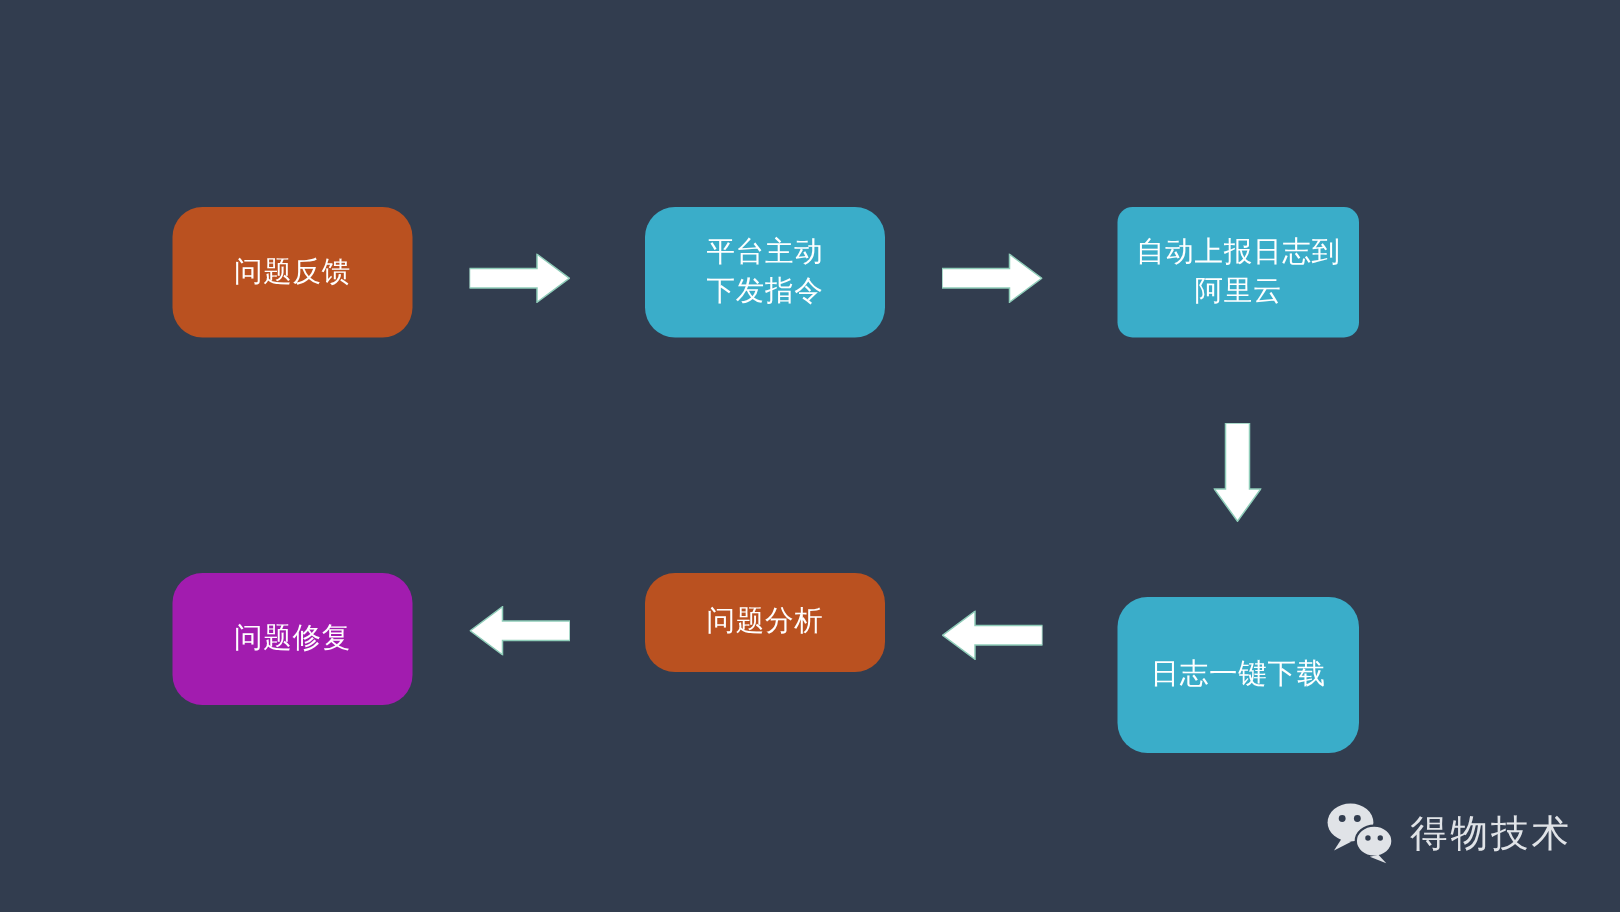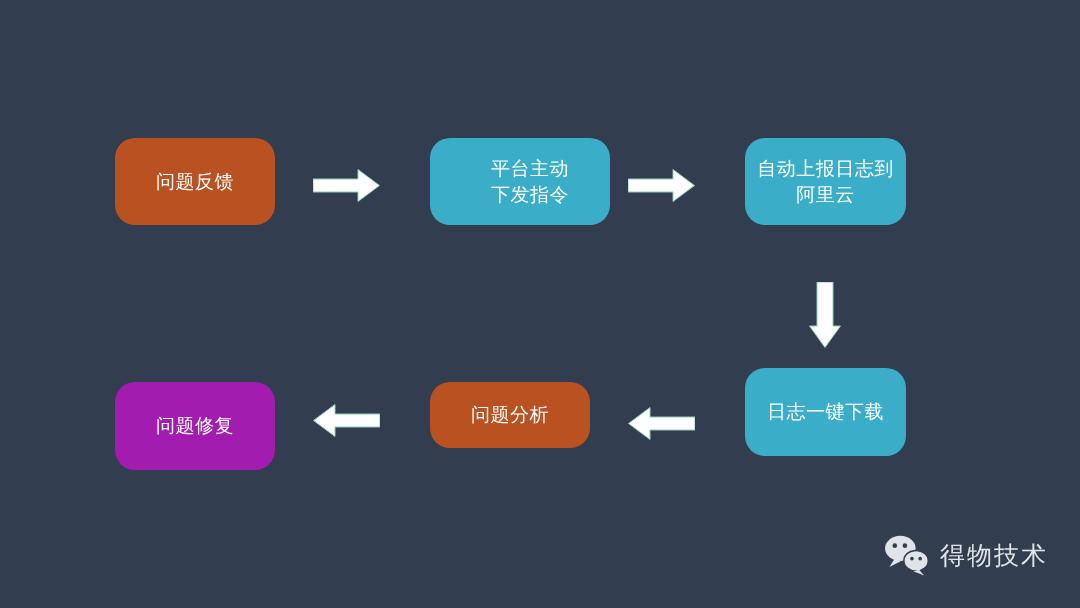--- a/index.html
+++ b/index.html
@@ -22,23 +22,23 @@
     align-items: center;
     justify-content: center;
     text-align: center;
     color: var(--node-text, #ffffff);
     font-size: 19px;
     line-height: 1.35;
     white-space: pre-line;
     letter-spacing: 0.5px;
   }
   .node-1 { left: 115px; top: 138px; }
-  .node-2 { left: 430px; top: 138px; padding-left: 20px; }
+  .node-2 { left: 430px; top: 138px; }
   .node-3 { left: 745px; top: 138px; width: 161px; }
-  .node-4 { left: 745px; top: 368px; height: 88px; width: 161px; }
+  .node-4 { left: 745px; top: 398px; height: 104px; width: 161px; }
   .node-5 { left: 430px; top: 382px; height: 66px; }
   .node-6 { left: 115px; top: 382px; height: 88px; }
   .arrow {
     position: absolute;
     display: block;
   }
   .arrow-1 { left: 313px; top: 169px; }
   .arrow-2 { left: 628px; top: 169px; }
   .arrow-3 { left: 809px; top: 282px; }
   .arrow-4 { left: 628px; top: 407px; }
@@ -58,21 +58,21 @@
   }
 </style>
 </head>
 <body>
 
 <div class="stage" style="background: rgb(50, 61, 79);">
 
   <div class="flow-node node-1" style="background: rgb(186, 81, 32);">问题反馈</div>
   <div class="flow-node node-2" style="background: rgb(58, 173, 201);">平台主动
 下发指令</div>
-  <div class="flow-node node-3" style="background: rgb(58, 173, 201);">自动上报日志到
+  <div class="flow-node node-3" style="background: rgb(58, 173, 201); border-radius: 10px;">自动上报日志到
 阿里云</div>
 
   <div class="flow-node node-4" style="background: rgb(58, 173, 201);">日志一键下载</div>
   <div class="flow-node node-5" style="background: rgb(186, 81, 32);">问题分析</div>
   <div class="flow-node node-6" style="background: #a21caf;">问题修复</div>
 
   <svg class="arrow arrow-1" width="67" height="33" viewBox="0 0 67 33">
     <polygon points="0,10 45,10 45,0.5 66.5,16.5 45,32.5 45,23 0,23" stroke-width="1" fill="#FFFFFF" stroke="#8FCDB9"></polygon>
   </svg>
 

